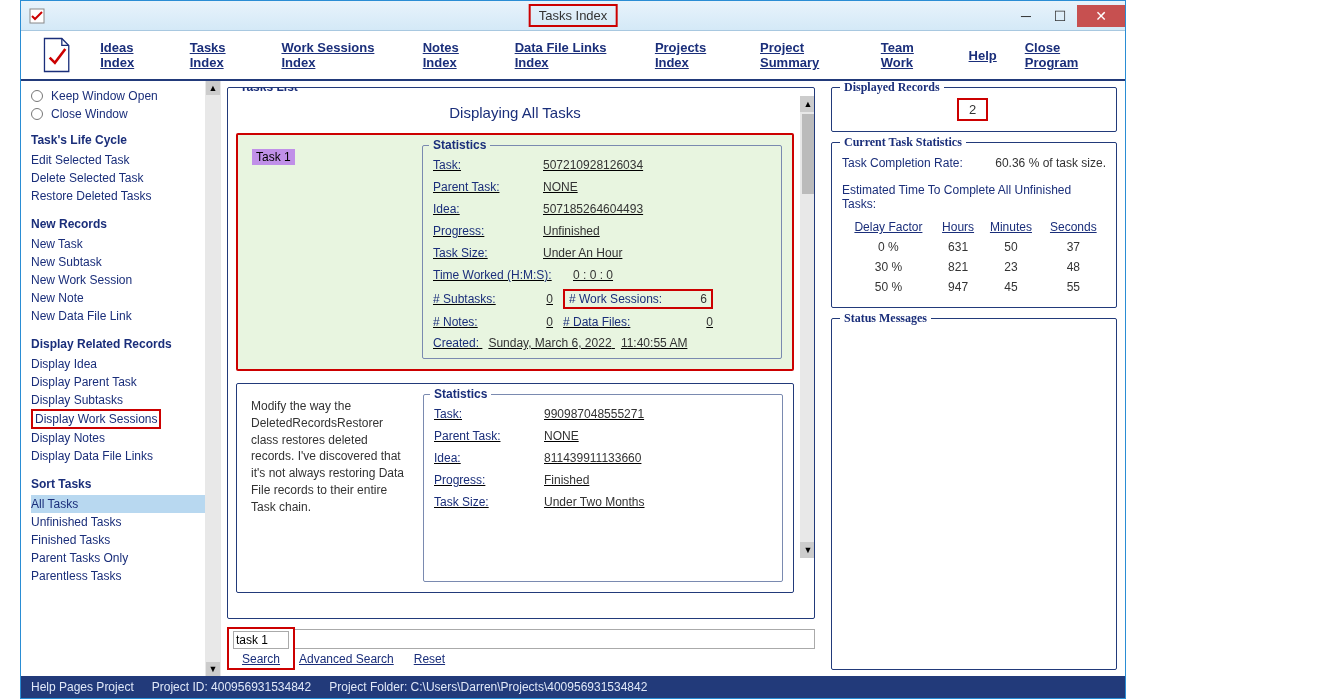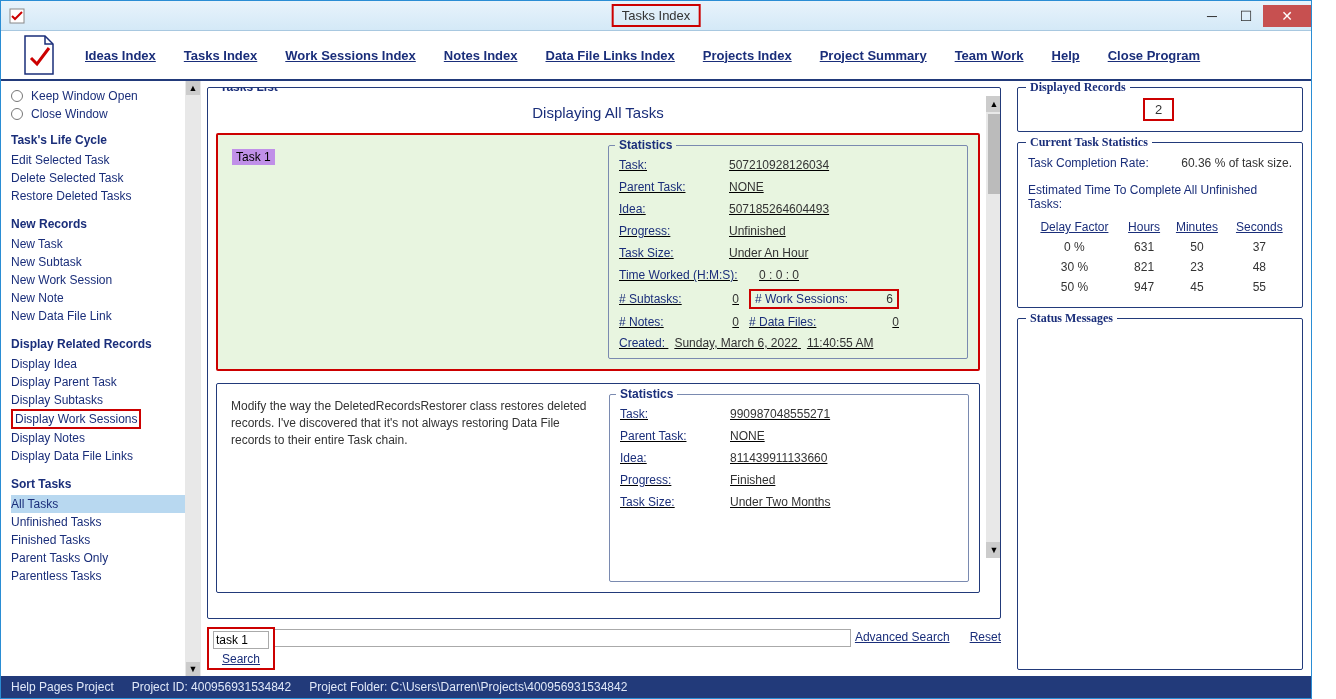--- a/index.html
+++ b/index.html
@@ -1,18 +1,18 @@
 <!DOCTYPE html>
 <html><head>
 <meta charset="utf-8">
 <style>
 * { box-sizing: border-box; margin: 0; padding: 0; font-family: 'Segoe UI', Tahoma, sans-serif; }
 body { background: #fff; font-size: 12px; color: #000; }
 
-.window { width: 1312px; height: 699px; border: 1px solid #2a8dd4; background: #701a75; display: flex; flex-direction: column; }
+.window { width: 1106px; height: 699px; border: 1px solid #2a8dd4; background: #701a75; display: flex; flex-direction: column; margin-left: 20px; }
 
 
 .titlebar { height: 30px; background: linear-gradient(to bottom, #e8f3fb, #d4e9f7); display: flex; align-items: center; position: relative; border-bottom: 1px solid #a8c8e0; }
 .titlebar-icon { width: 16px; height: 16px; margin-left: 8px; }
 .titlebar-title { position: absolute; left: 50%; transform: translateX(-50%); color: #333; font-size: 13px; }
 .titlebar-title-box { border: 2px solid #c00; padding: 2px 8px; }
 .titlebar-controls { margin-left: auto; display: flex; height: 22px; }
 .titlebar-btn { width: 34px; height: 22px; display: flex; align-items: center; justify-content: center; font-size: 14px; color: #333; }
 .titlebar-btn.close { background: #c75050; color: #fff; width: 48px; }
 
@@ -267,21 +267,21 @@
           </div>
         </div>
       </div>
 
       <div class="search-wrap">
         <div style="display:flex; align-items:flex-start; gap:0;">
           <div class="search-box-wrap">
             <input class="search-input" value="task 1" style="">
             <span class="search-link" style="margin-top:3px; text-align:center">Search</span>
           </div>
-          <div style="flex:1; display:flex; ">
+          <div style="flex:1; display:flex; flex-direction:column;">
             <input class="search-input-rest" style="margin-top: 2px;">
             <div class="adv-row">
               <span>Advanced Search</span>
               <span>Reset</span>
             </div>
           </div>
         </div>
       </div>
     </div>
 

